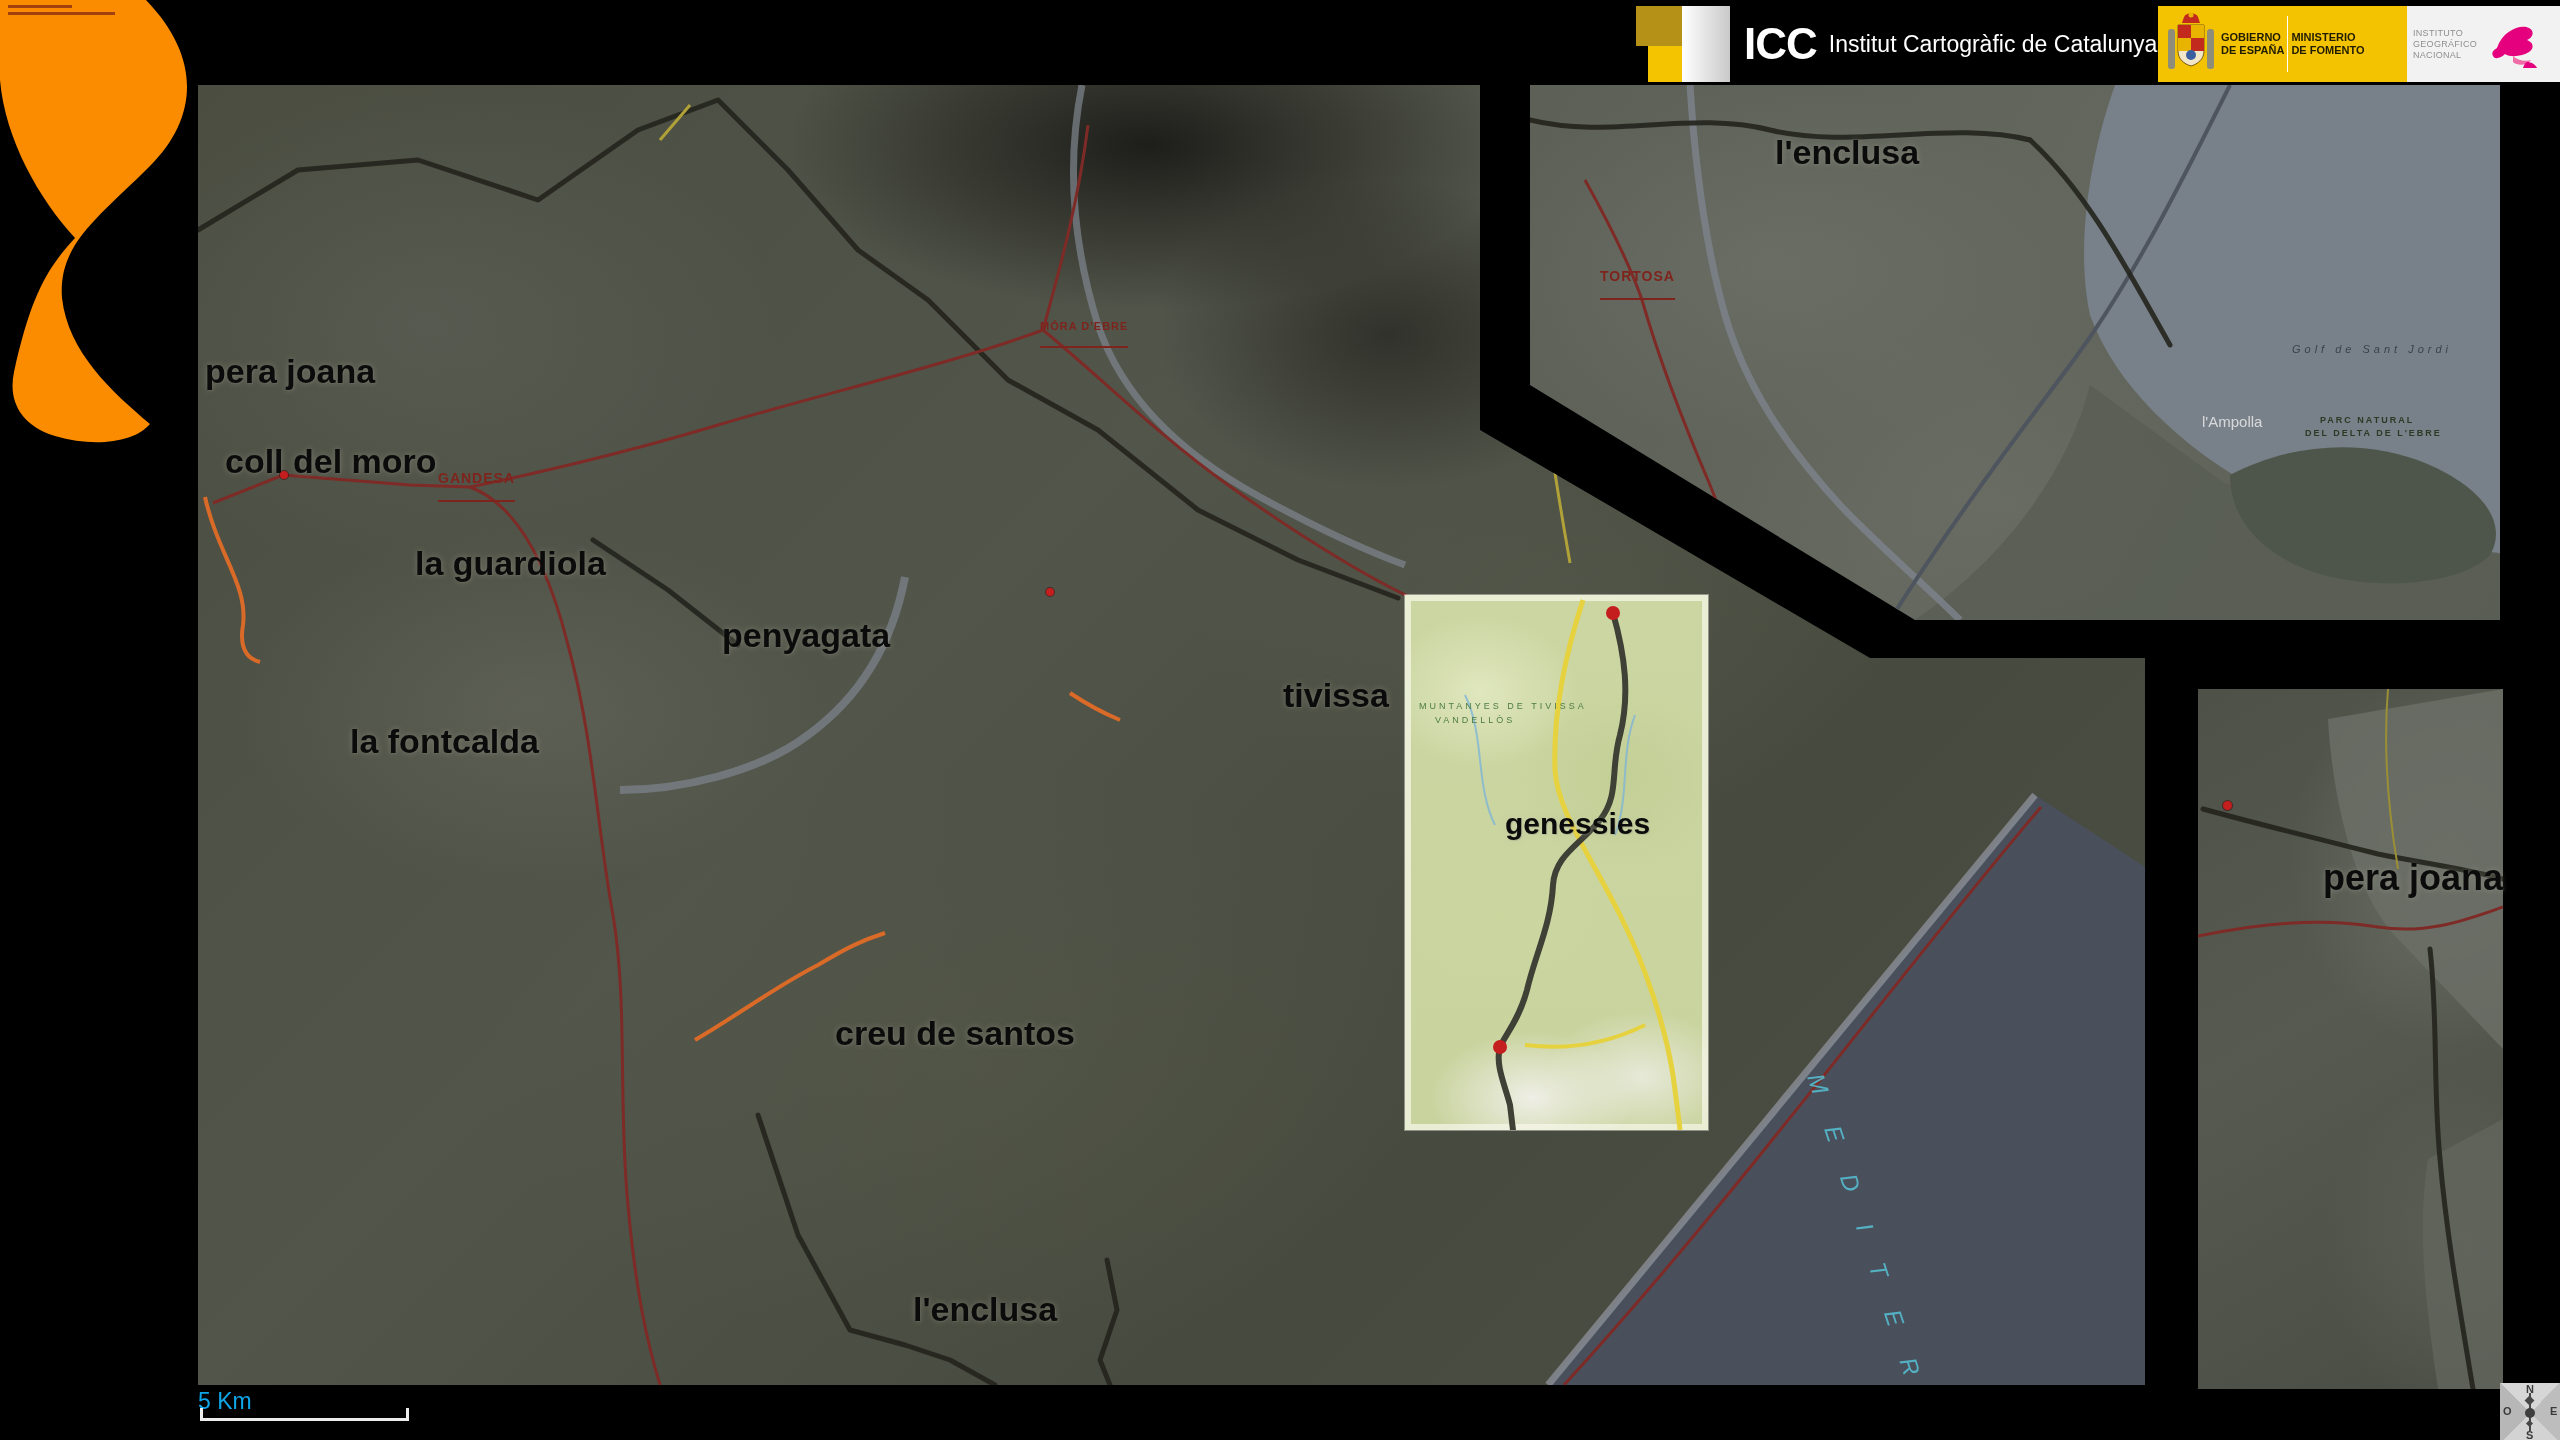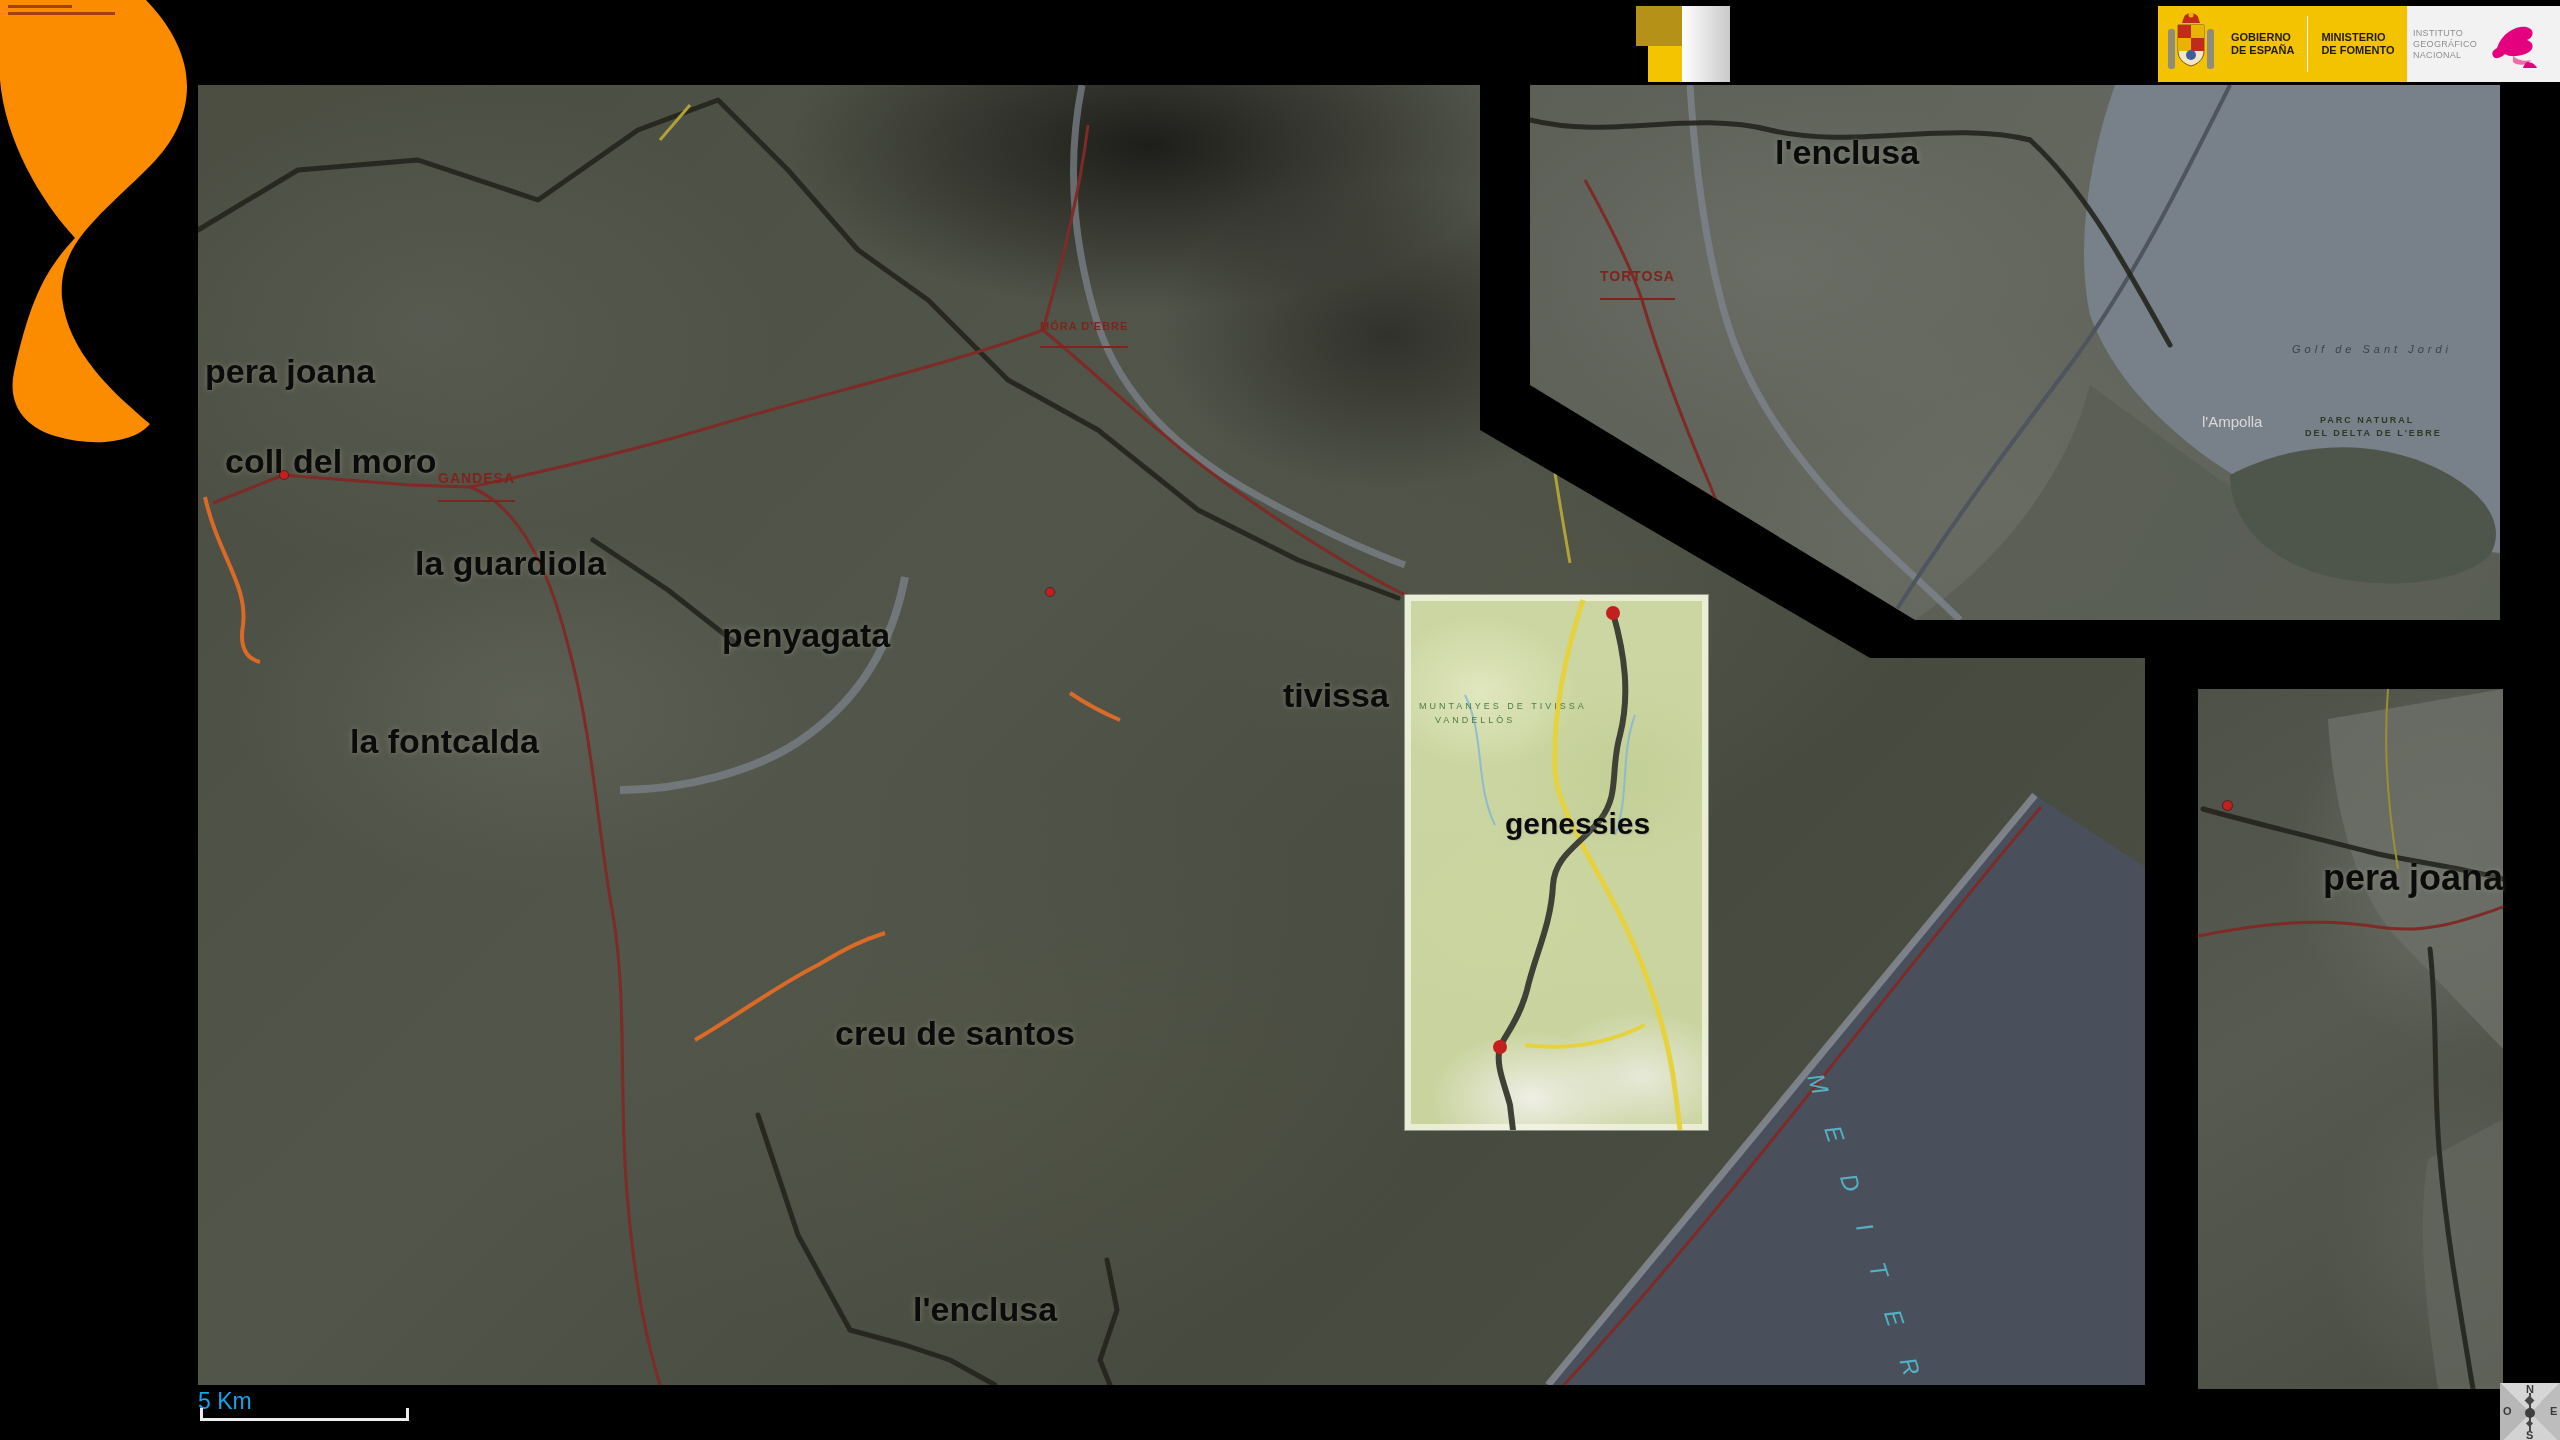--- a/index.html
+++ b/index.html
@@ -8,21 +8,21 @@
   .abs{position:absolute;}
   svg{display:block;}
 
   
   .hdr-sq{position:absolute;}
   .icc-panel{position:absolute;left:1730px;top:6px;width:428px;height:76px;background:#000;
              display:flex;align-items:center;gap:12px;padding-left:14px;box-sizing:border-box;}
   .icc-abbr{color:#fff;font-size:44px;font-weight:bold;letter-spacing:-1px;}
   .icc-name{color:#fff;font-size:23px;font-weight:400;white-space:nowrap;}
   .gov-panel{position:absolute;left:2158px;top:6px;width:249px;height:76px;background:#F3C200;
-             display:flex;align-items:center;box-sizing:border-box;padding:0 6px;gap:13px;}
+             display:flex;align-items:center;box-sizing:border-box;padding:0 6px;gap:3px;}
   .gov-text{font-size:11px;font-weight:bold;color:#201c00;line-height:13px;}
   .gov-div{width:1px;height:56px;background:#fff;}
   .ign-panel{position:absolute;left:2407px;top:6px;width:153px;height:76px;background:#f2f2f2;
              display:flex;align-items:center;box-sizing:border-box;padding:0 6px;gap:6px;}
   .ign-text{font-size:9px;color:#8f8f8f;line-height:11px;letter-spacing:.3px;}
 
   
   .map-base{position:absolute;}
   #main-map{left:198px;top:85px;width:1947px;height:1300px;
     clip-path:polygon(0 0,1282px 0,1282px 345px,1672px 573px,1947px 573px,1947px 1300px,0 1300px);
@@ -208,20 +208,24 @@
          C135,442 95,448 55,436 C20,425 8,400 14,372
          C30,300 45,270 75,238 C40,200 5,140 0,80 Z"></path>
   </svg>
   <div class="fineprint" style="left:8px;top:5px;width:64px;"></div>
   <div class="fineprint" style="left:8px;top:12px;width:107px;"></div>
 
   <div class="hdr-sq" style="left:1636px;top:6px;width:46px;height:40px;background:#B69117;"></div>
   <div class="hdr-sq" style="left:1648px;top:46px;width:34px;height:36px;background:#F5C400;"></div>
   <div class="hdr-sq" style="left:1682px;top:6px;width:48px;height:76px;background:linear-gradient(90deg,#ffffff,#c9c9c9);"></div>
 
+  <div class="icc-panel">
+    <span class="icc-abbr">ICC</span>
+    <span class="icc-name">Institut Cartogràfic de Catalunya</span>
+  </div>
 
   <div class="gov-panel">
     <svg width="54" height="66" viewBox="0 0 54 66">
       <rect x="4" y="18" width="7" height="40" rx="3" fill="#8d8d7a"></rect>
       <rect x="43" y="18" width="7" height="40" rx="3" fill="#8d8d7a"></rect>
       <path d="M20,6 C22,1 32,1 34,6 L36,12 L18,12 Z" fill="#c22a1e"></path>
       <circle cx="27" cy="4" r="2.5" fill="#e8b400"></circle>
       <path d="M14,14 h26 v26 c0,8 -6,13 -13,15 c-7,-2 -13,-7 -13,-15 Z" fill="#f2e6c8" stroke="#7a5a10"></path>
       <rect x="14" y="14" width="13" height="13" fill="#c22a1e"></rect>
       <rect x="27" y="27" width="13" height="13" fill="#c22a1e"></rect>

